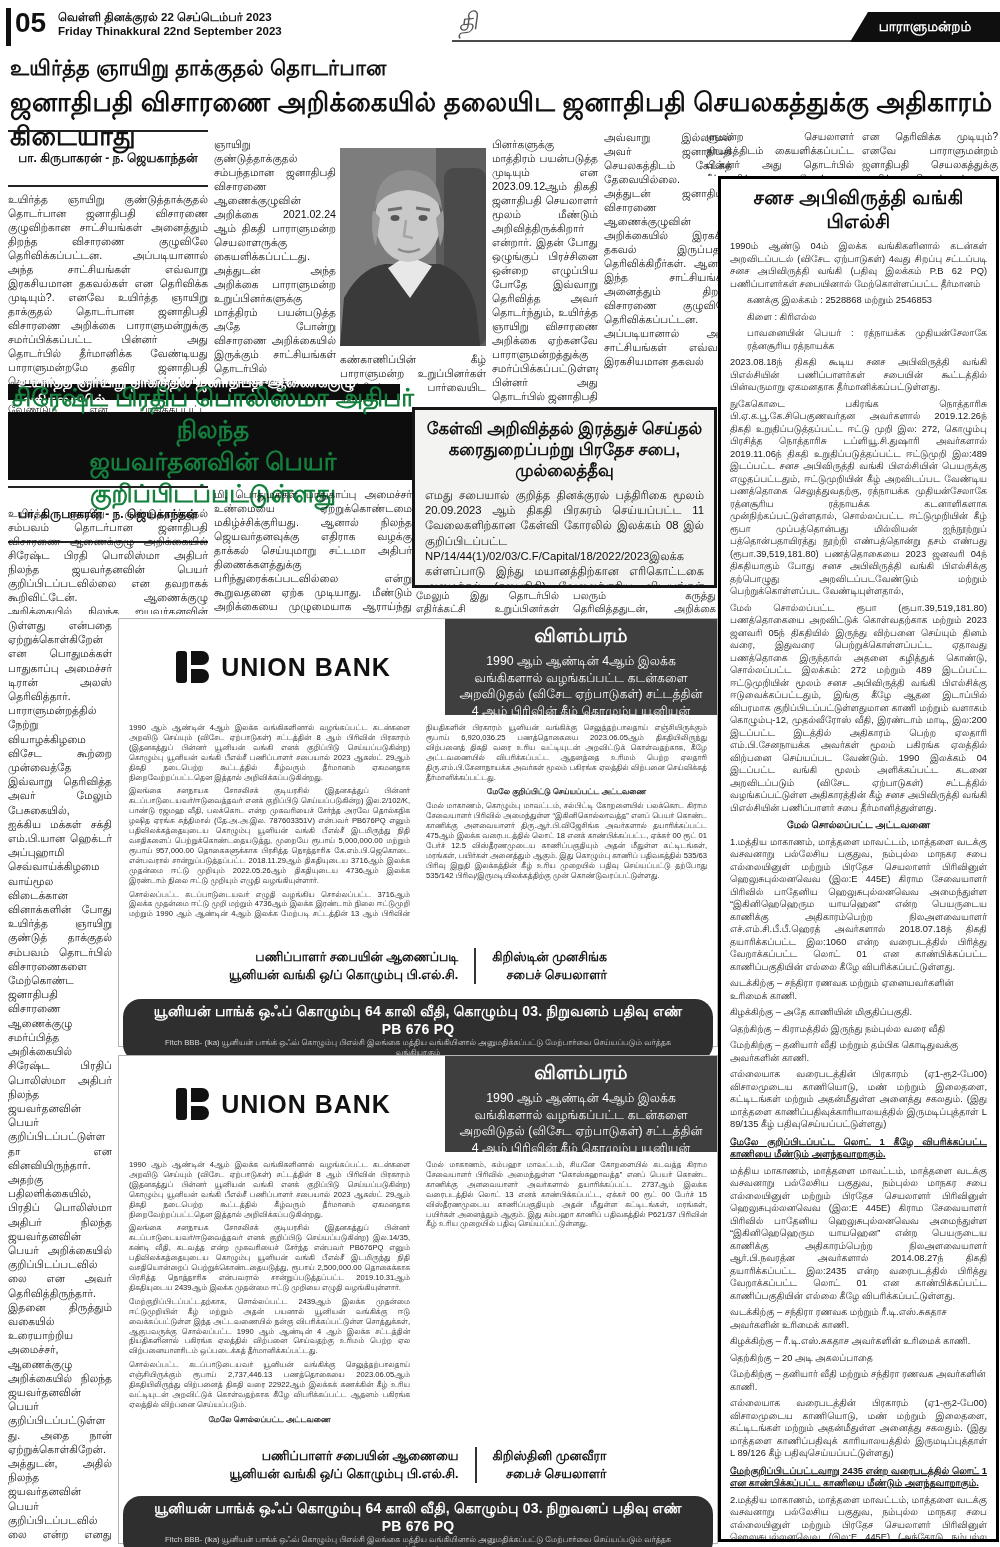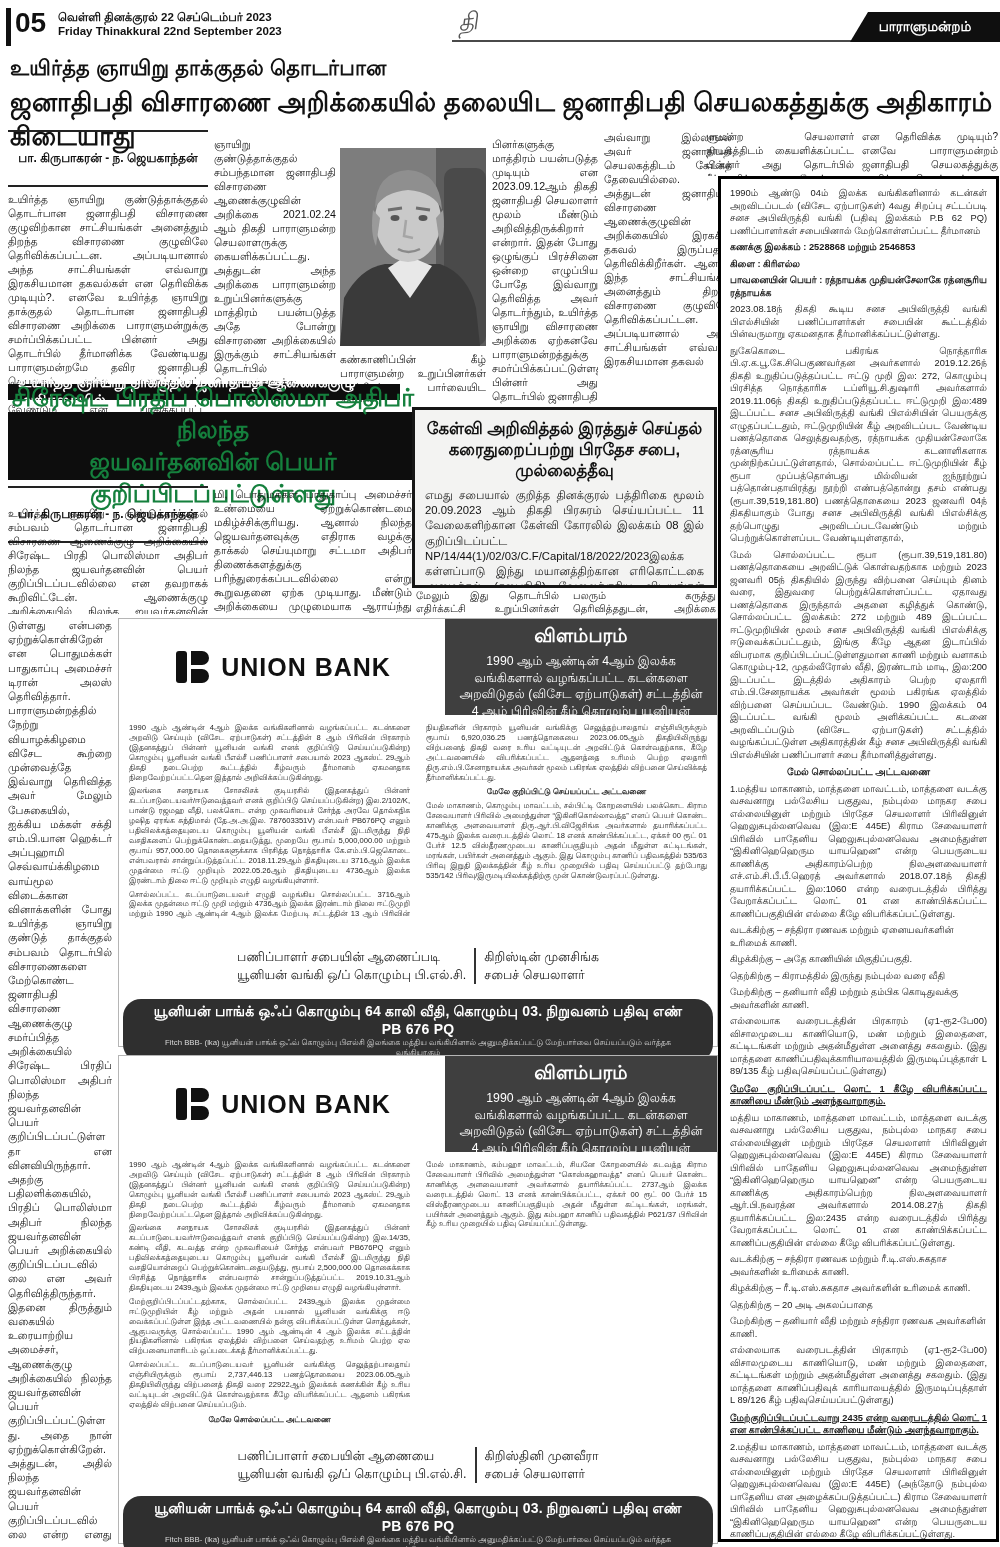--- a/index.html
+++ b/index.html
@@ -38,34 +38,34 @@
   
   .ad{border:1px solid #b5b5b5;box-sizing:border-box;background:#fff;}
   .ad-head{display:flex;}
   .ad-logo-cell{background:#fff;display:flex;align-items:center;justify-content:center;gap:8px;}
   .ad-logo-text{font-size:25px;font-weight:bold;letter-spacing:1px;color:#111;}
   .ad-dark{background:#3f3f3f;color:#fff;padding:6px 12px 7px;box-sizing:border-box;}
   .ad-label{font-size:19px;font-weight:bold;text-align:center;margin-bottom:4px;}
   .ad-intro{font-size:12.3px;line-height:16.5px;text-align:center;}
   .ad-body{column-count:2;column-gap:16px;column-fill:auto;font-size:7.6px;line-height:9.9px;
            color:#222;padding:8px 10px;box-sizing:border-box;overflow:hidden;}
-  .ad-sig{display:flex;align-items:center;justify-content:center;gap:8px;font-size:12.5px;
-          line-height:18px;text-align:left;}
+  .ad-sig{display:flex;align-items:center;justify-content:center;gap:16px;font-size:12.5px;
+          line-height:18px;text-align:right;font-weight:bold;}
   .ad-sig-div{width:2px;height:36px;background:#333;}
   .ad-footer{background:#2f2f2f;color:#fff;border-radius:18px;text-align:center;
              padding:4px 20px;box-sizing:border-box;}
   .ad-footer-main{font-size:14px;font-weight:bold;letter-spacing:.2px;}
   .ad-footer-sub{font-size:7.8px;color:#d9d9d9;margin-top:1px;}
   
   .sanasa{border:3px solid #000;box-sizing:border-box;background:#fff;padding:8px 9px;overflow:hidden;}
   .sanasa-title{font-size:19px;font-weight:bold;text-align:center;margin-bottom:5px;letter-spacing:.3px;}
   .sanasa-blocks{font-size:9.3px;line-height:12.5px;color:#1a1a1a;}
   .blk{margin:0 0 4px;}
   .blk-para{text-align:justify;}
-  .blk-bold{font-weight:bold;text-align:justify;}
+  .blk-bold{font-weight:normal;text-align:justify;margin-left:17px;}
   .blk-center{font-weight:bold;text-align:center;margin:5px 0 4px;}
   .blk-underline{font-weight:bold;text-decoration:underline;text-align:justify;margin:5px 0 4px;}
   .blk-boundary{text-align:left;}
   .smallcols{column-count:2;column-gap:14px;font-size:10px;line-height:12.5px;text-align:justify;overflow:hidden;}
 </style>
 </head>
 <body>
 
 <div id="canvas">
 
@@ -215,20 +215,21 @@
         <div>சபைச் செயலாளர்</div>
       </div>
     </div>
     <div class="ad-footer" style="margin:0 4px;">
       <div class="ad-footer-main">யூனியன் பாங்க் ஒஃப் கொழும்பு 64 காலி வீதி, கொழும்பு 03. நிறுவனப் பதிவு எண் PB 676 PQ</div>
       <div class="ad-footer-sub">Fitch BBB- (lka) யூனியன் பாங்க் ஒஃவ் கொழும்பு பிஎல்சி இலங்கை மத்திய வங்கியினால் அனுமதிக்கப்பட்டு மேற்பார்வை செய்யப்படும் வர்த்தக வங்கியாகும்</div>
     </div>
   </div>
 
   <div class="abs sanasa" style="left:718px;top:176px;width:281px;height:1366px;">
+    <div class="sanasa-title">சனச அபிவிருத்தி வங்கி பிஎல்சி</div>
     <div class="sanasa-blocks">
         <div class="blk blk-para">1990ம் ஆண்டு 04ம் இலக்க வங்கிகளினால் கடன்கள் அறவிடப்படல் (விசேட ஏற்பாடுகள்) 4வது சிறப்பு சட்டப்படி சனச அபிவிருத்தி வங்கி (பதிவு இலக்கம் P.B 62 PQ) பணிப்பாளர்கள் சபையினால் மேற்கொள்ளப்பட்ட தீர்மானம்</div>
         <div class="blk blk-bold">கணக்கு இலக்கம்  : 2528868 மற்றும் 2546853</div>
         <div class="blk blk-bold">கிளை                    : கிரிஎல்ல</div>
         <div class="blk blk-bold">பாவனையின் பெயர் : ரத்நாயக்க முதியன்சேலாகே ரத்னசூரிய ரத்நாயக்க</div>
         <div class="blk blk-para">2023.08.18ந் திகதி கூடிய சனச அபிவிருத்தி வங்கி பிஎல்சியின் பணிப்பாளர்கள் சபையின் கூட்டத்தில் பின்வருமாறு ஏகமனதாக தீர்மானிக்கப்பட்டுள்ளது.</div>
         <div class="blk blk-para">நுகேகொடை பகிரங்க நொத்தாரிசு பி.ஏ.க.பூ.கே.சிபெகுணவர்தன அவர்களால் 2019.12.26ந் திகதி உறுதிப்படுத்தப்பட்ட ஈட்டு முறி இல: 272, கொழும்பு பிரசித்த நொத்தாரிசு டப்ளியூ.சி.துஷாரி அவர்களால் 2019.11.06ந் திகதி உறுதிப்படுத்தப்பட்ட ஈட்டுமுறி இல:489 இடப்பட்ட சனச அபிவிருத்தி வங்கி பிஎல்சியின் பெயருக்கு எழுதப்பட்டதும், ஈட்டுமுறியின் கீழ் அறவிடப்பட வேண்டிய பணத்தொகை செலுத்துவதற்கு, ரத்நாயக்க முதியன்சேலாகே ரத்னசூரிய ரத்நாயக்க கடனாளிகளாக முன்நிற்கப்பட்டுள்ளதால், சொல்லப்பட்ட ஈட்டுமுறியின் கீழ் ரூபா முப்பத்தொன்பது மில்லியன் ஐந்நூற்றுப் பத்தொன்பதாயிரத்து நூற்றி எண்பத்தொன்று தசம் எண்பது (ரூபா.39,519,181.80) பணத்தொகையை 2023 ஜனவரி 04ந் திகதியாகும் போது சனச அபிவிருத்தி வங்கி பிஎல்சிக்கு தற்பொழுது அறவிடப்படவேண்டும் மற்றும் பெற்றுக்கொள்ளப்பட வேண்டியுள்ளதால்,</div>
         <div class="blk blk-para">மேல் சொல்லப்பட்ட ரூபா (ரூபா.39,519,181.80) பணத்தொகையை அறவிட்டுக் கொள்வதற்காக மற்றும் 2023 ஜனவரி 05ந் திகதியில் இருந்து விற்பனை செய்யும் தினம் வரை, இதுவரை பெற்றுக்கொள்ளப்பட்ட ஏதாவது பணத்தொகை இருந்தால் அதனை கழித்துக் கொண்டு, சொல்லப்பட்ட இலக்கம்: 272 மற்றும் 489 இடப்பட்ட ஈட்டுமுறியின் மூலம் சனச அபிவிருத்தி வங்கி பிஎல்சிக்கு ஈடுவைக்கப்பட்டதும், இங்கு கீழே ஆதன இடாப்பில் விபரமாக குறிப்பிடப்பட்டுள்ளதுமான காணி மற்றும் வளாகம் கொழும்பு-12, முதல்வீரோஸ் வீதி, இரண்டாம் மாடி, இல:200 இடப்பட்ட இடத்தில் அதிகாரம் பெற்ற ஏலதாரி எம்.பி.சேனநாயக்க அவர்கள் மூலம் பகிரங்க ஏலத்தில் விற்பனை செய்யப்பட வேண்டும். 1990 இலக்கம் 04 இடப்பட்ட வங்கி மூலம் அளிக்கப்பட்ட கடனை அறவிடப்படும் (விசேட ஏற்பாடுகள்) சட்டத்தில் வழங்கப்பட்டுள்ள அதிகாரத்தின் கீழ் சனச அபிவிருத்தி வங்கி பிஎல்சியின் பணிப்பாளர் சபை தீர்மானித்துள்ளது.</div>
         <div class="blk blk-center">மேல் சொல்லப்பட்ட அட்டவணை</div>
         <div class="blk blk-para">1.மத்திய மாகாணம், மாத்தளை மாவட்டம், மாத்தளை வடக்கு வசவனாறு பல்லேசிய பகுதுவ, நம்புல்ல மாநகர சபை எல்லையினுள் மற்றும் பிரதேச செயலாளர் பிரிவினுள் ஹெலுசுபுல்லனவெவ (இல:E 445E) கிராம சேவையாளர் பிரிவில் பாதேனிய ஹெலுசுபுல்லனவெவ அமைந்துள்ள “இகினிஹெஹெரும யாயஹென” என்ற பெயருடைய காணிக்கு அதிகாரம்பெற்ற நிலஅளவையாளர் எச்.எம்.சி.பீ.பீ.ஹெரத் அவர்களால் 2018.07.18ந் திகதி தயாரிக்கப்பட்ட இல:1060 என்ற வரைபடத்தில் பிரித்து வேறாக்கப்பட்ட லொட் 01 என காண்பிக்கப்பட்ட காணிப்பகுதியின் எல்லை கீழே விபரிக்கப்பட்டுள்ளது.</div>

